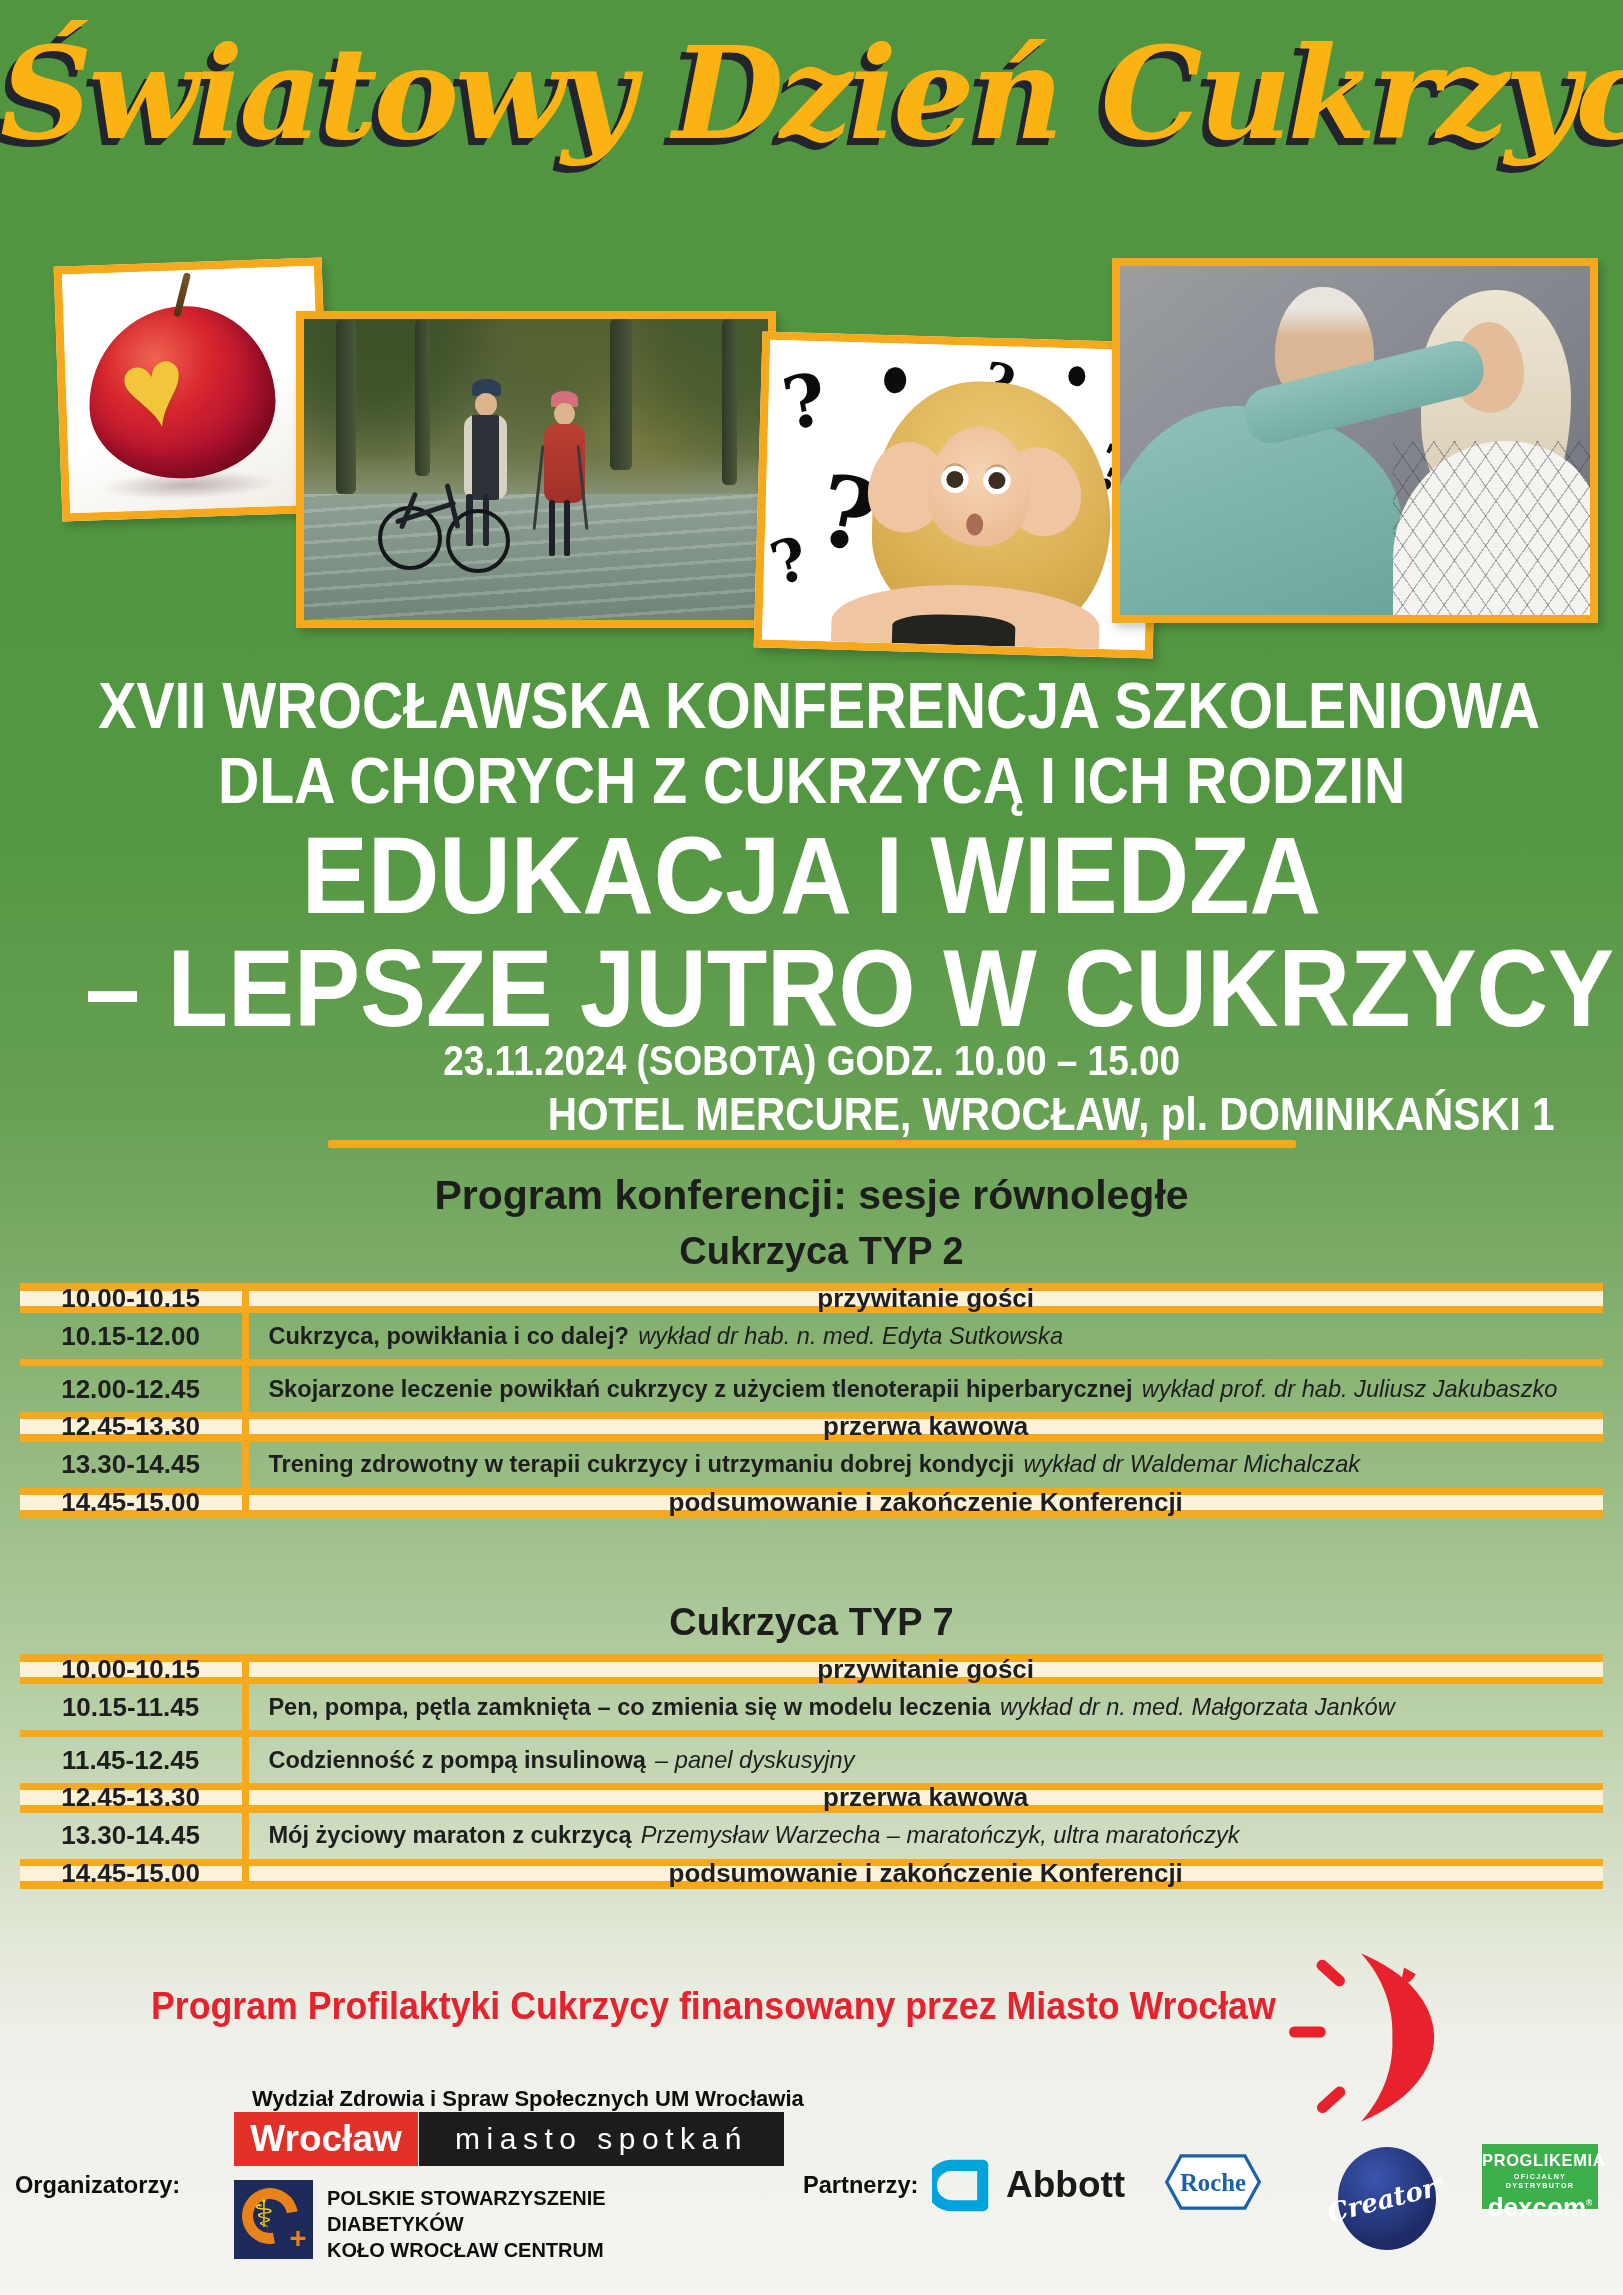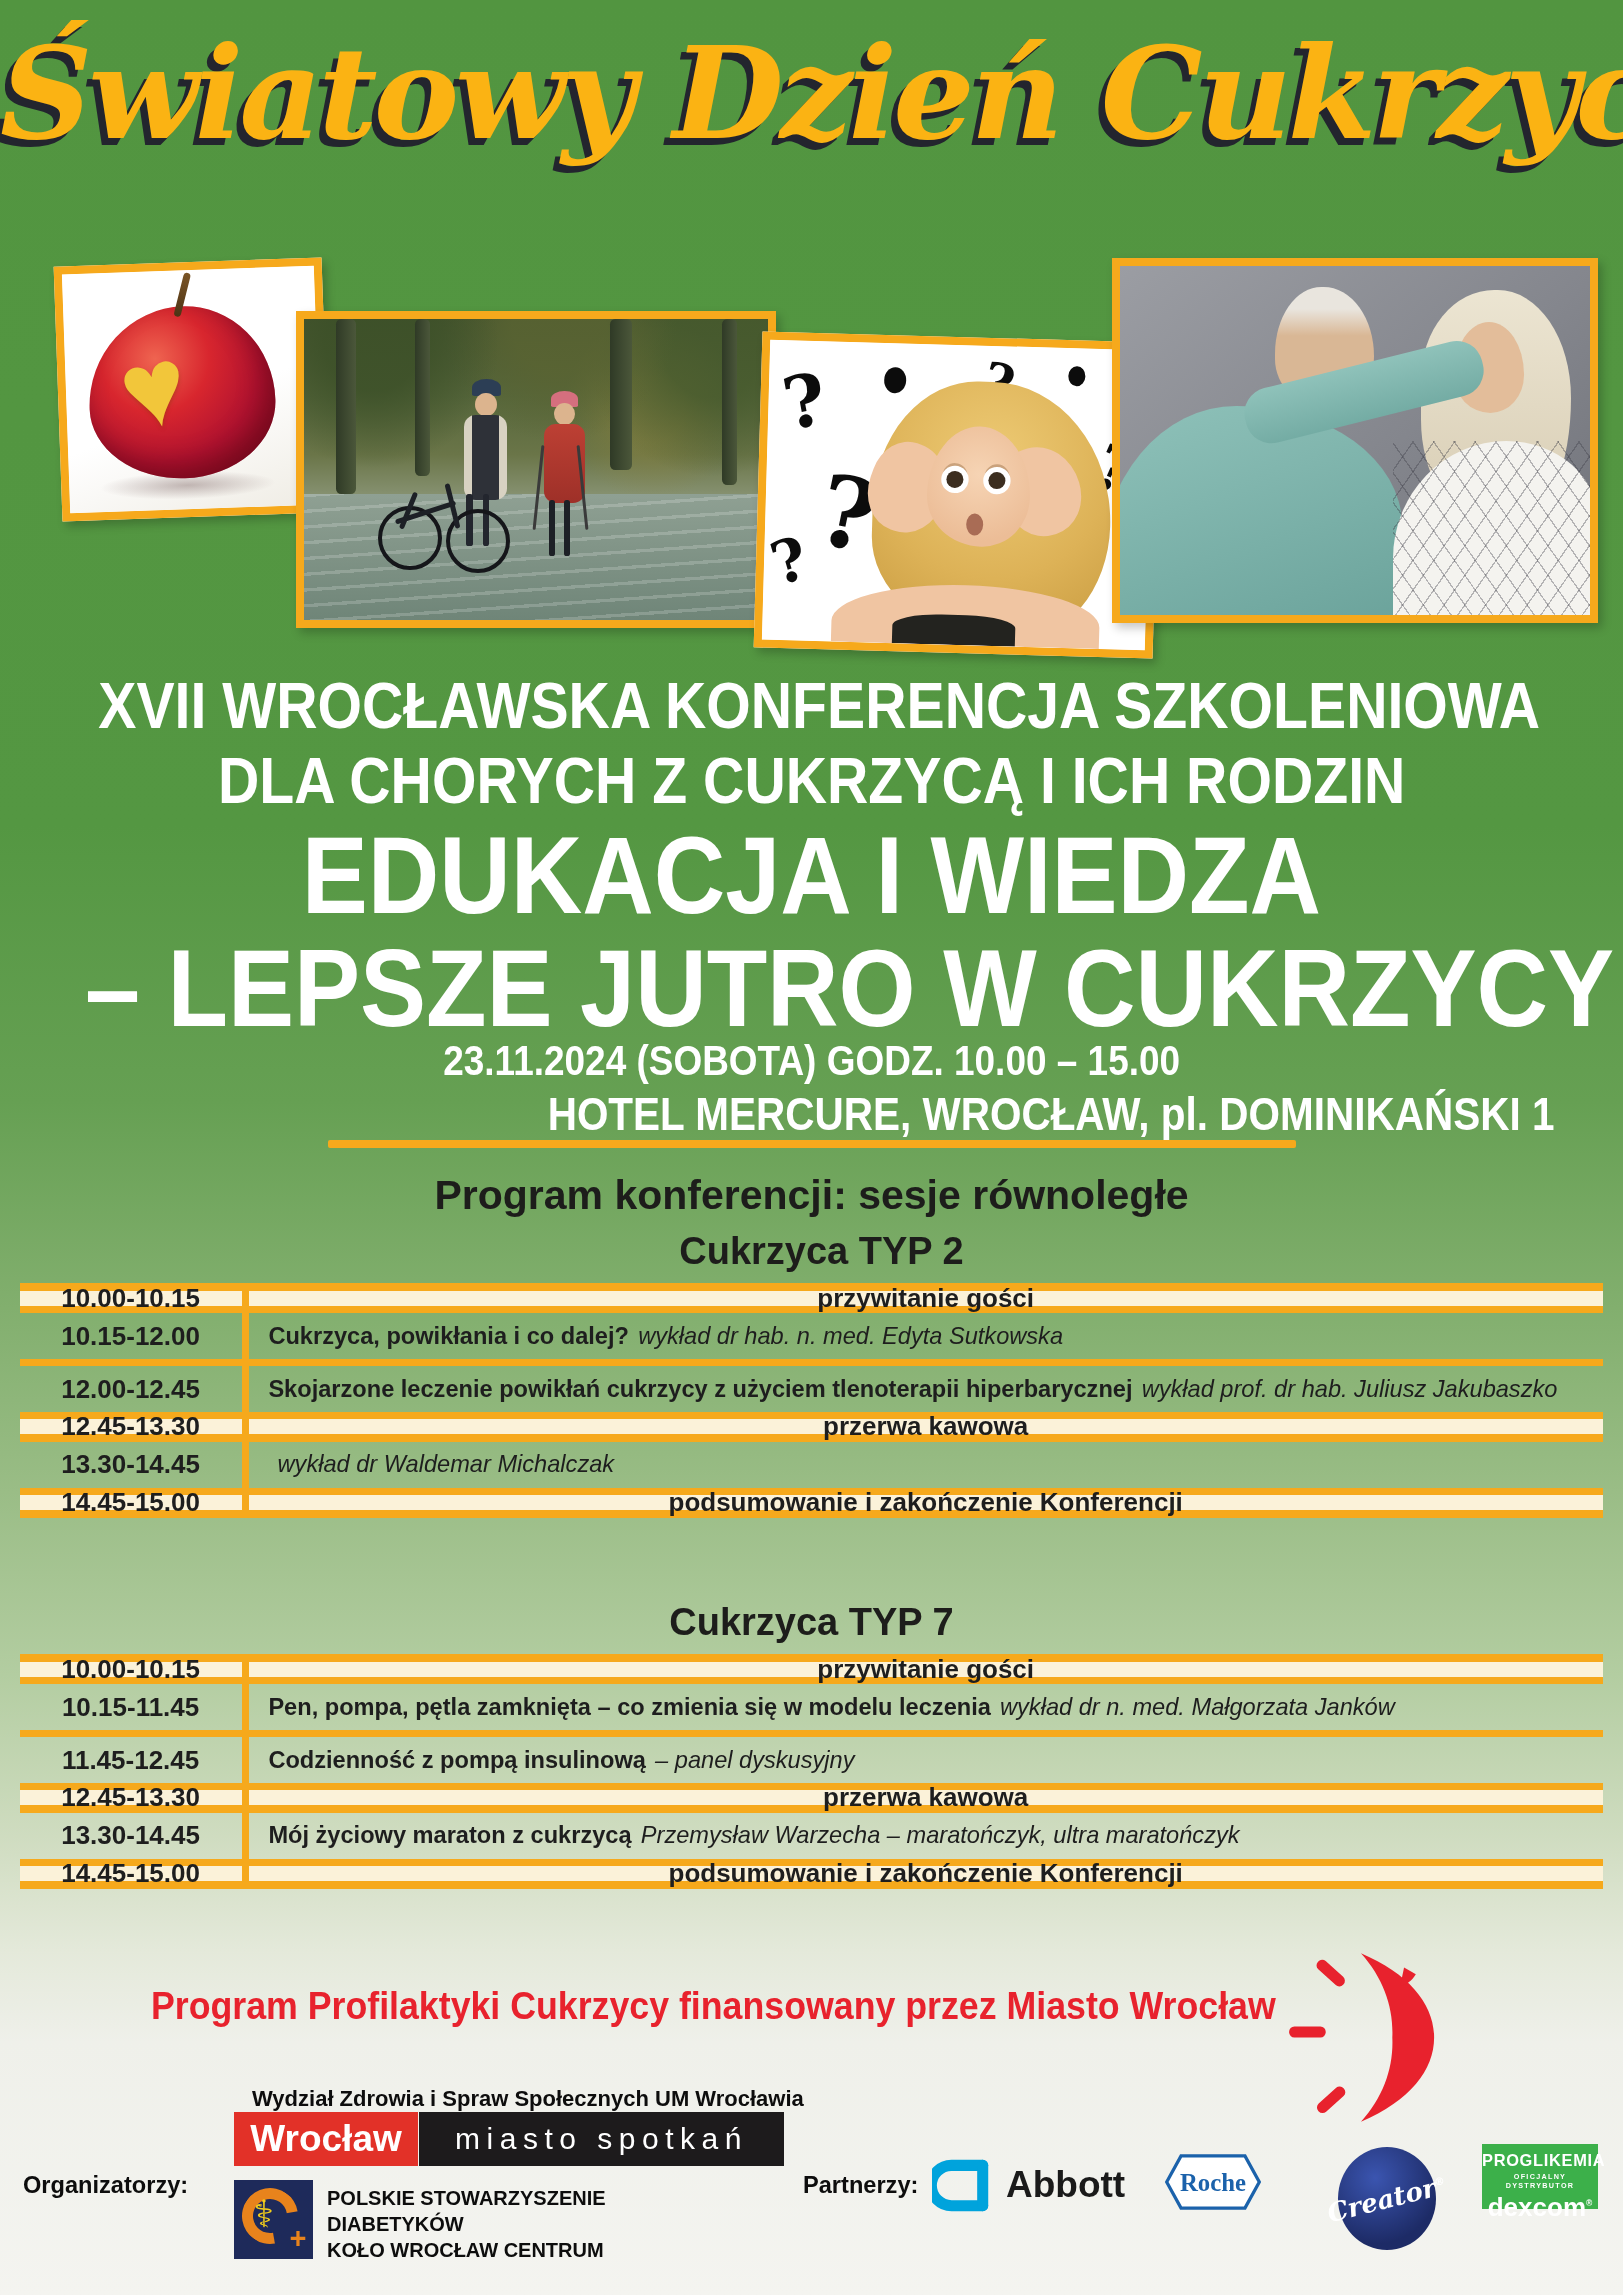--- a/index.html
+++ b/index.html
@@ -302,20 +302,21 @@
       <div class="vline"></div>
       <div class="tcell content">
         <span class="t-bold">przerwa kawowa</span>
         </div>
     </div>
     <div class="hline"></div>
     <div class="trow lecture">
       <div class="tcell time">13.30-14.45</div>
       <div class="vline"></div>
       <div class="tcell content">
+        <span class="t-bold">Trening zdrowotny w terapii cukrzycy i utrzymaniu dobrej kondycji</span>
         <span class="t-ital">wykład dr Waldemar Michalczak</span>
         </div>
     </div>
     <div class="hline"></div>
     <div class="trow break">
       <div class="tcell time">14.45-15.00</div>
       <div class="vline"></div>
       <div class="tcell content">
         <span class="t-bold">podsumowanie i zakończenie Konferencji</span>
         </div>
@@ -395,21 +396,21 @@
 
   <div class="abs dept">Wydział Zdrowia i Spraw Społecznych UM Wrocławia</div>
 
   <div class="abs wro-red">
     <span>Wrocław</span>
     </div>
   <div class="abs wro-black">
     <span>miasto spotkań</span>
     </div>
 
-  <div class="abs org-label" style="left:23px; top:2172px;">Organizatorzy:</div>
+  <div class="abs org-label" style="left:15px; top:2172px;">Organizatorzy:</div>
 
   <div class="abs psd-box">
     <div class="psd-c"></div>
     <div class="psd-snake">⚕</div>
     <div class="psd-plus">+</div>
   </div>
   <div class="abs psd-text">
     <div>POLSKIE STOWARZYSZENIE</div>
     <div>DIABETYKÓW</div>
     <div>KOŁO WROCŁAW CENTRUM</div>

